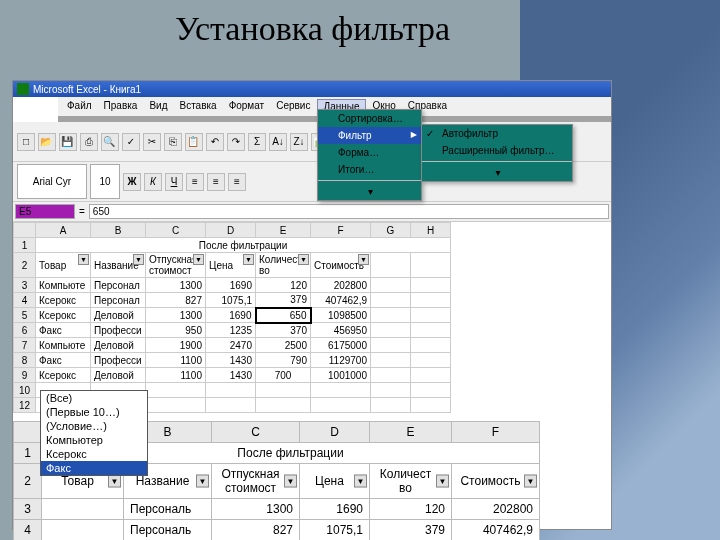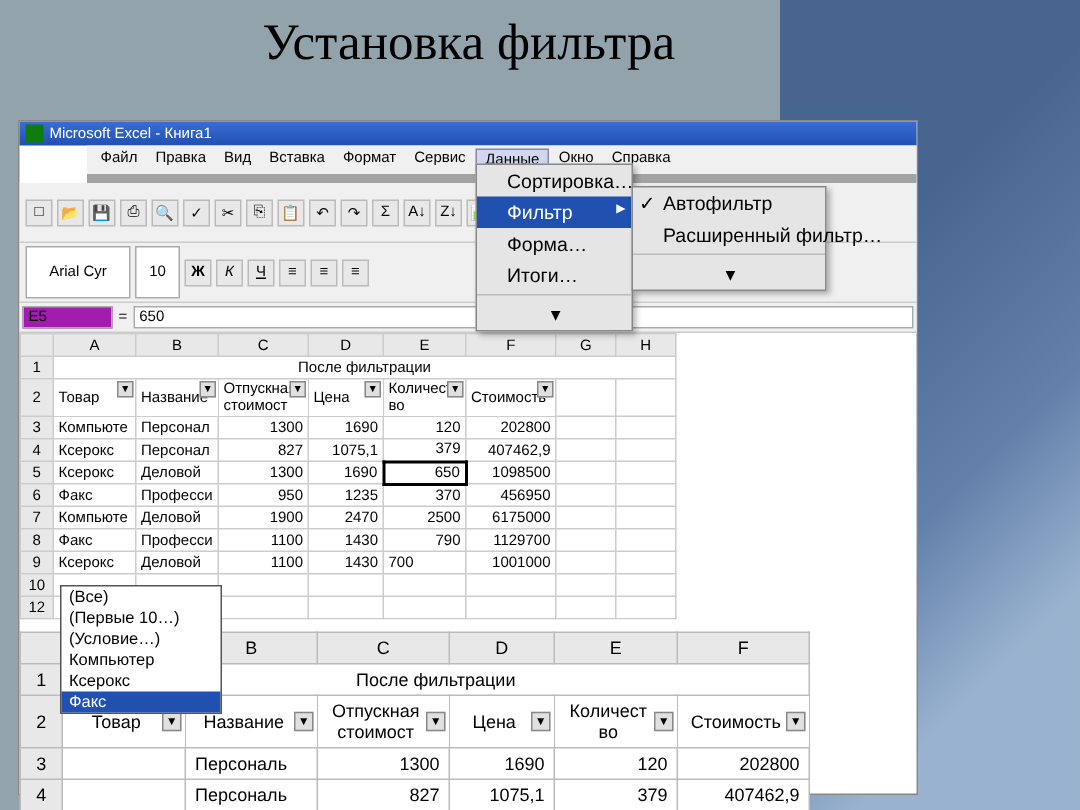--- a/index.html
+++ b/index.html
@@ -13,28 +13,28 @@
   .menubar span { padding: 1px 5px; cursor: pointer; }
   .menubar span.active { background: #d0d8f0; border: 1px solid #88a; }
   .toolbar { background: #f0f0f0; padding: 2px 4px; border-bottom: 1px solid #ccc; font-size: 10px; display: flex; gap: 3px; align-items: center; }
   .tbtn { width: 18px; height: 18px; background: #e8e8e8; border: 1px solid #bbb; display: inline-flex; align-items: center; justify-content: center; font-size: 10px; }
   .combo { border: 1px solid #aaa; padding: 11px 3px; background: #fff; font-size: 10px; text-align: center; }
   .formula-bar { display: flex; border-bottom: 1px solid #ccc; padding: 2px; background: #f0f0f0; gap: 4px; align-items: center; }
   .name-box { width: 60px; border: 1px solid #aaa; background: #a21caf; padding: 1px 3px; font-size: 10px; }
   .fx-input { flex: 1; border: 1px solid #aaa; background: #fff; padding: 1px 3px; font-size: 10px; }
   
   
-  .dropdown { position: absolute; background: #e5e5e5; border: 1px solid #888; box-shadow: 2px 2px 4px rgba(0,0,0,0.3); font-size: 13px; z-index: 20; }
+  .dropdown { position: absolute; background: #0f766e; border: 1px solid #888; box-shadow: 2px 2px 4px rgba(0,0,0,0.3); font-size: 10px; z-index: 20; }
   .dropdown .item { padding: 3px 18px 3px 20px; cursor: pointer; position: relative; white-space: nowrap; }
   .dropdown .item.hl { background: #2050b0; color: #fff; }
   .dropdown .sep { border-top: 1px solid #bbb; margin: 2px 0; }
   .dropdown .arrow::after { content: '▶'; position: absolute; right: 4px; font-size: 8px; }
   .dropdown .check::before { content: '✓'; position: absolute; left: 4px; }
   .data-menu { left: 304px; top: 28px; width: 105px; }
-  .filter-submenu { left: 408px; top: 43px; width: 130px; }
+  .filter-submenu { left: 408px; top: 43px; width: 152px; }
 
   
   .grid-area { overflow: hidden; }
   .grid { border-collapse: collapse; font-size: 10px; }
   .grid th, .grid td { border: 1px solid #ccc; padding: 1px 3px; height: 15px; text-align: left; background: #fff; }
   .grid th { background: #e8e8e8; text-align: center; font-weight: normal; }
   .grid .rowhdr { background: #e8e8e8; text-align: center; width: 22px; }
   .grid td.num { text-align: right; }
   .grid .hdrcell { position: relative; }
   .drop-arrow { position: absolute; right: 1px; top: 1px; width: 11px; height: 11px; background: #e0e0e0; border: 1px solid #888; font-size: 7px; text-align: center; line-height: 9px; }
@@ -228,21 +228,21 @@
     <td class="num">1129700</td>
     <td></td>
             <td></td>
           </tr>
           <tr>
             <th class="rowhdr">9</th>
     <td>Ксерокс</td>
     <td>Деловой</td>
     <td class="num">1100</td>
     <td class="num">1430</td>
-    <td style="text-align:left">700</td>
+    <td style="text-align:center">700</td>
     <td class="num">1001000</td>
     <td></td>
             <td></td>
           </tr>
         </tbody>
       <tbody>
           <tr>
             <th class="rowhdr">10</th>
             <td></td>
             <td></td>

